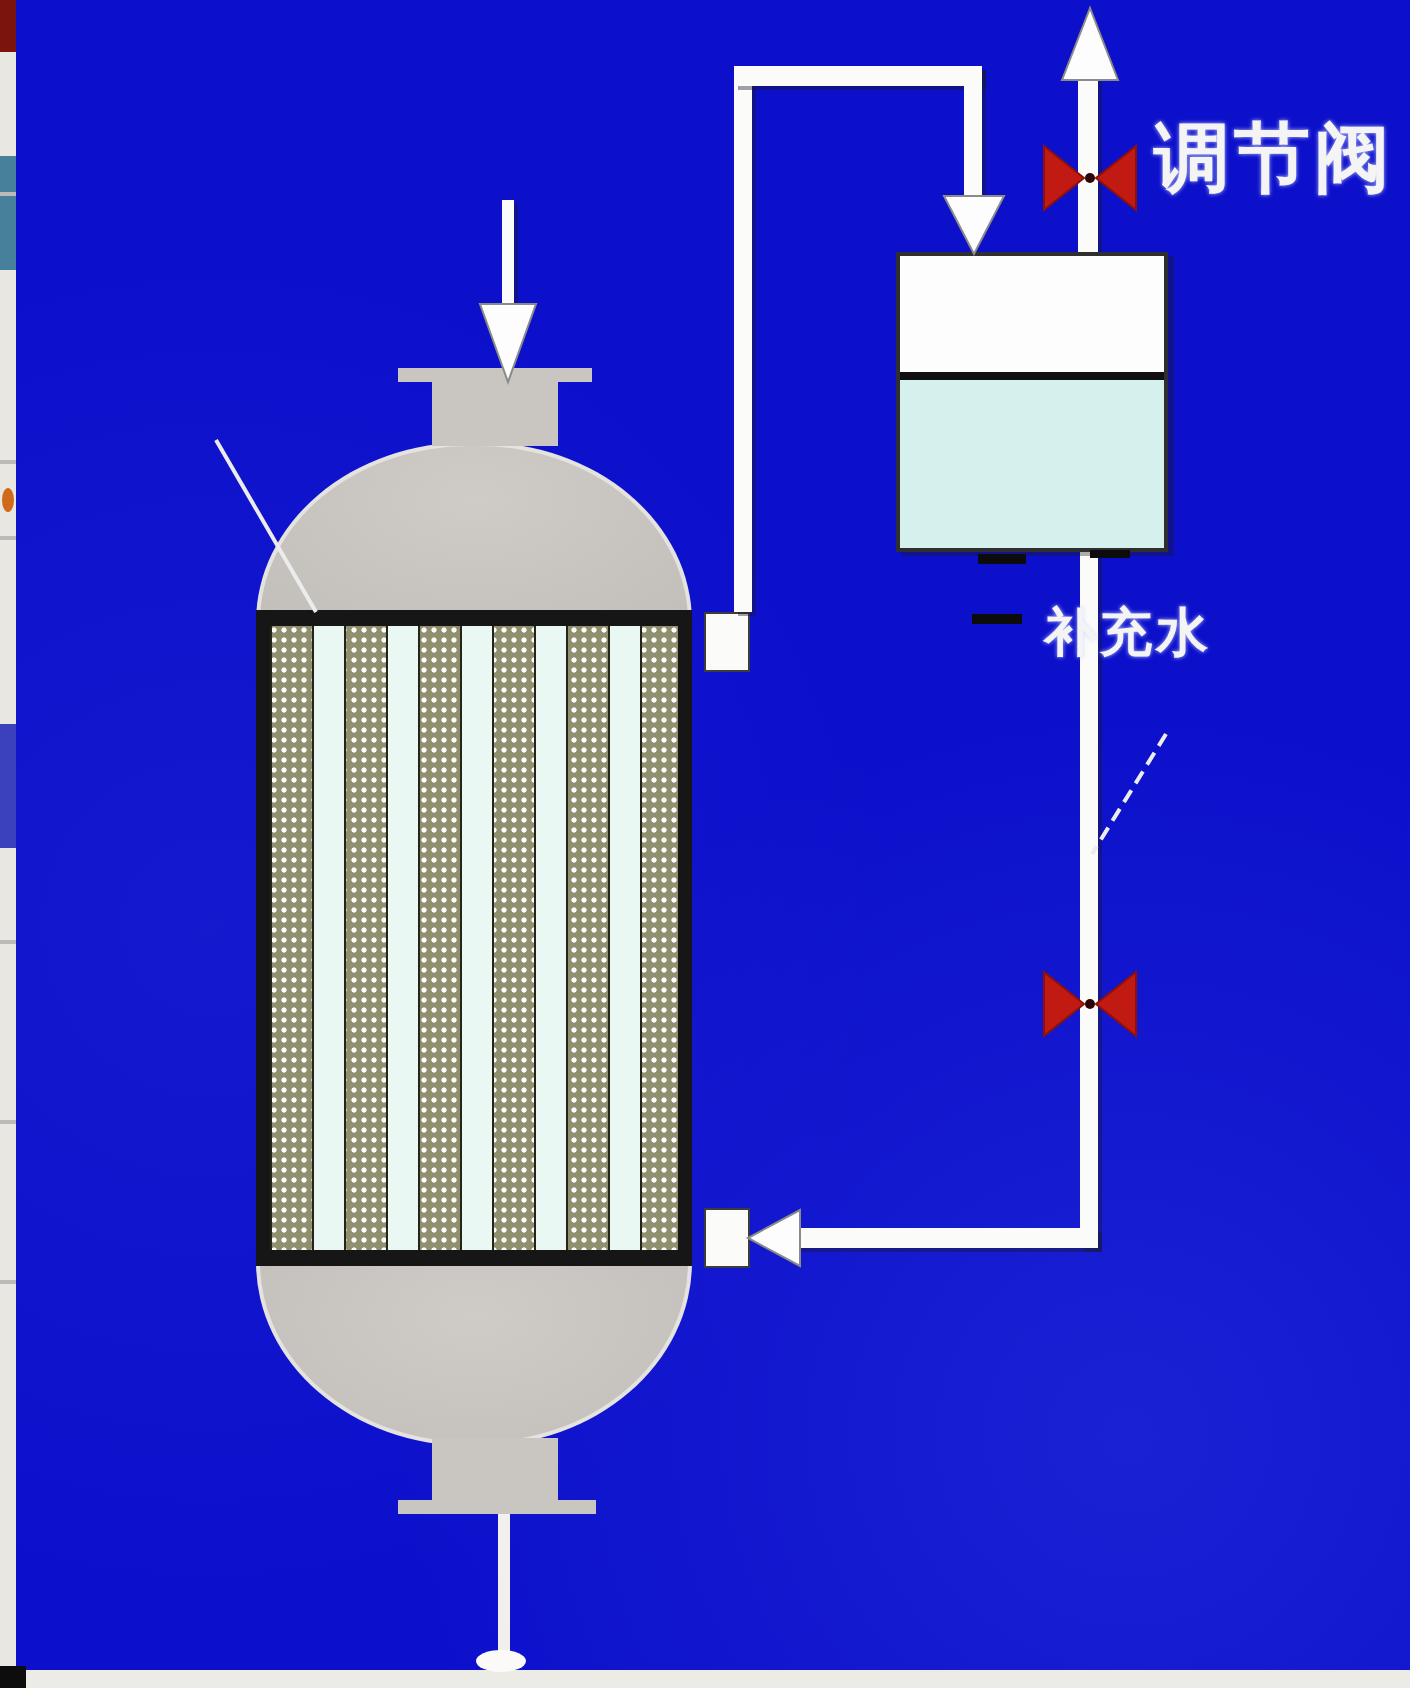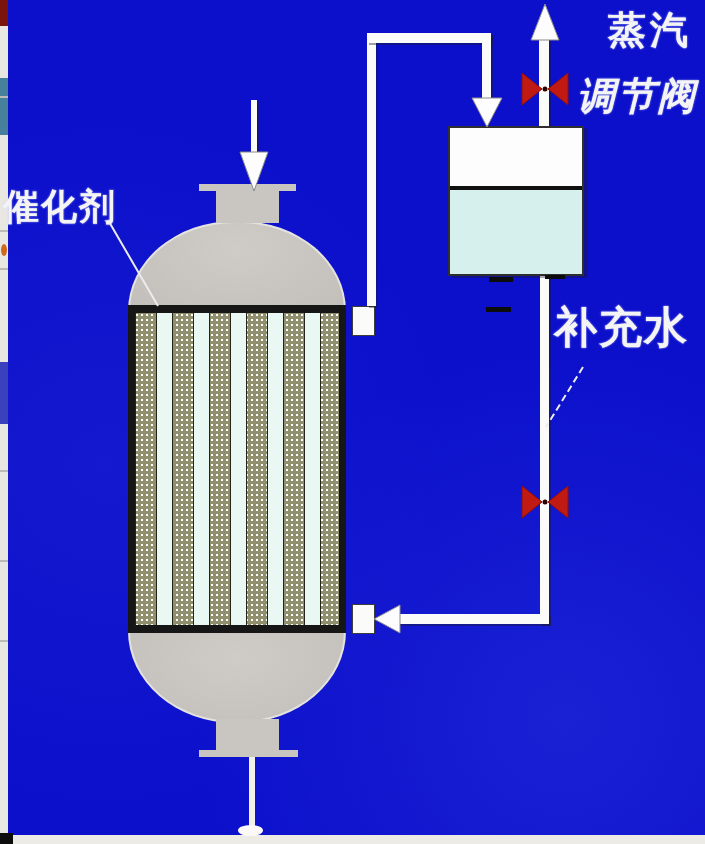--- a/index.html
+++ b/index.html
@@ -67,22 +67,22 @@
   .dash2{left:95px;top:85px;width:20px;height:4px;}
   .dash3{left:36px;top:117px;width:25px;height:5px;}
   
   .overlay{left:0;top:0;width:705px;height:844px;pointer-events:none;}
   
   .lbl{position:absolute;color:#f4f4f4;font-weight:600;white-space:nowrap;
     text-shadow:0 0 2px rgba(205,212,255,0.9);}
   .lbl-feed{left:222px;top:60px;font-size:36px;letter-spacing:6px;}
   .lbl-catalyst{left:3px;top:183px;font-size:36px;letter-spacing:2px;}
   .lbl-steam{left:608px;top:5px;font-size:38px;letter-spacing:4px;}
-  .lbl-cv{left:577px;top:71px;font-size:38px;letter-spacing:2px;font-style:italic;}
-  .lbl-makeup{left:554px;top:299px;font-size:43px;letter-spacing:2px;}
+  .lbl-cv{left:577px;top:54px;font-size:38px;letter-spacing:2px;}
+  .lbl-makeup{left:522px;top:299px;font-size:26px;letter-spacing:2px;}
 </style>
 </head>
 <body>
 
 <div class="stage">
 
   <div class="abs left-strip">
     <div class="seg seg-red"></div>
     <div class="seg seg-teal"></div>
     <div class="seg seg-line" style="top:96px;"></div>
@@ -140,18 +140,16 @@
     <g>
       <polygon points="522,486 522,518 542,502" fill="#c01a12" stroke="#8f0f09" stroke-width="1"></polygon>
       <polygon points="568,486 568,518 548,502" fill="#c01a12" stroke="#8f0f09" stroke-width="1"></polygon>
       <circle cx="545" cy="502" r="2.5" fill="#2c0404"></circle>
     </g>
 
     <line x1="108" y1="220" x2="158" y2="306" stroke="#ececec" stroke-width="2"></line>
     <line x1="583" y1="367" x2="546" y2="427" stroke="#ececec" stroke-width="2" stroke-dasharray="7 4"></line>
   </svg>
 
-  <div class="lbl lbl-catalyst">催化剂</div>
-  <div class="lbl lbl-steam">蒸汽</div>
   <div class="lbl lbl-cv">调节阀</div>
   <div class="lbl lbl-makeup">补充水</div>
 
 </div>
 
 </body></html>

